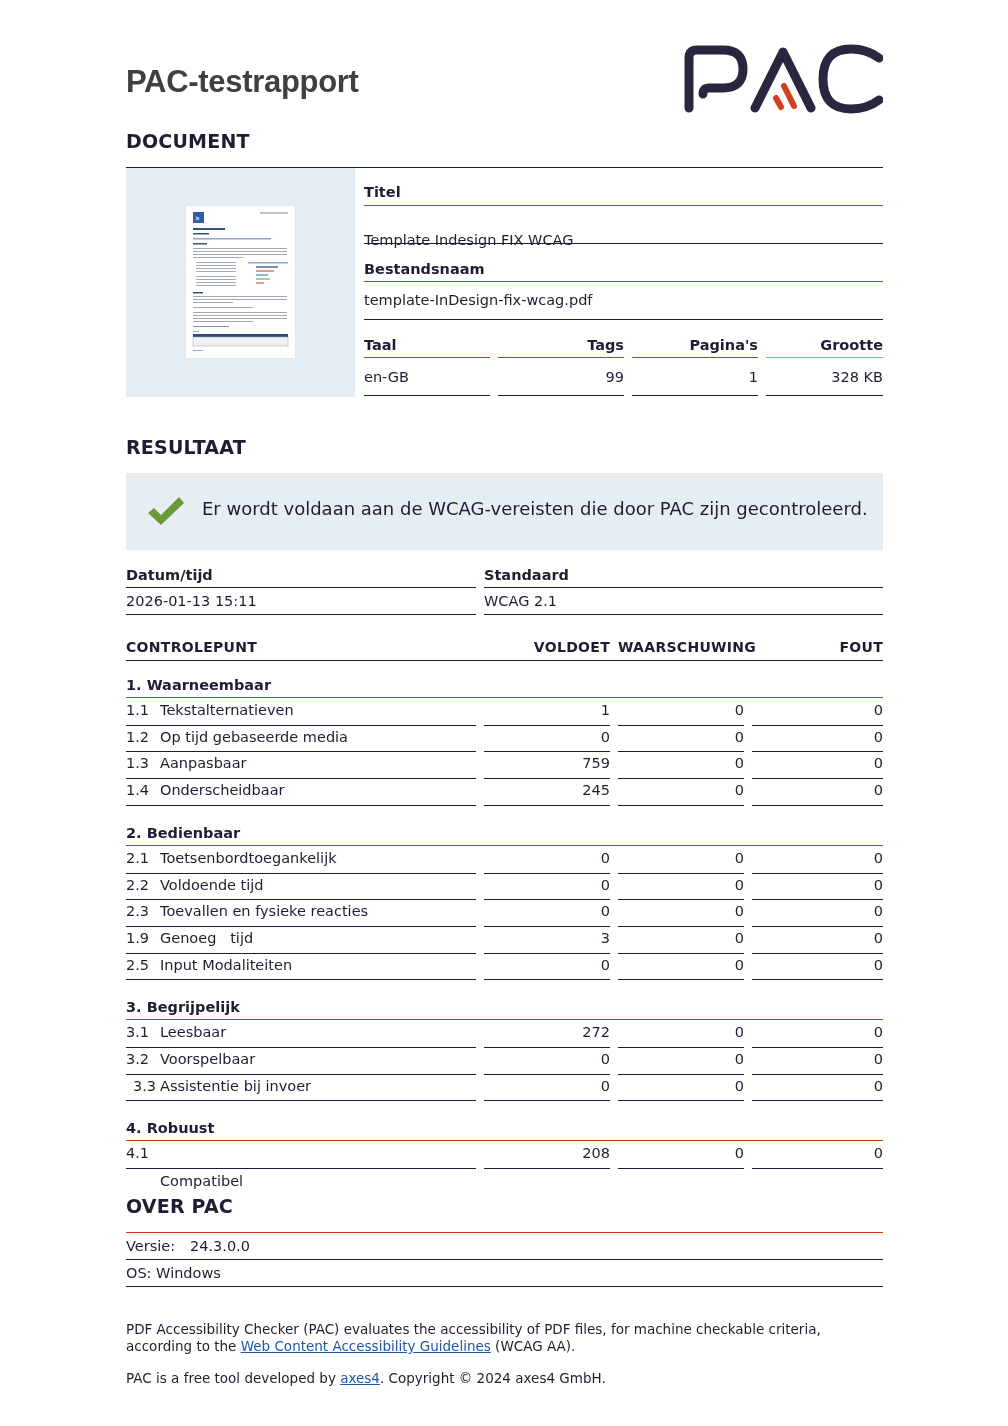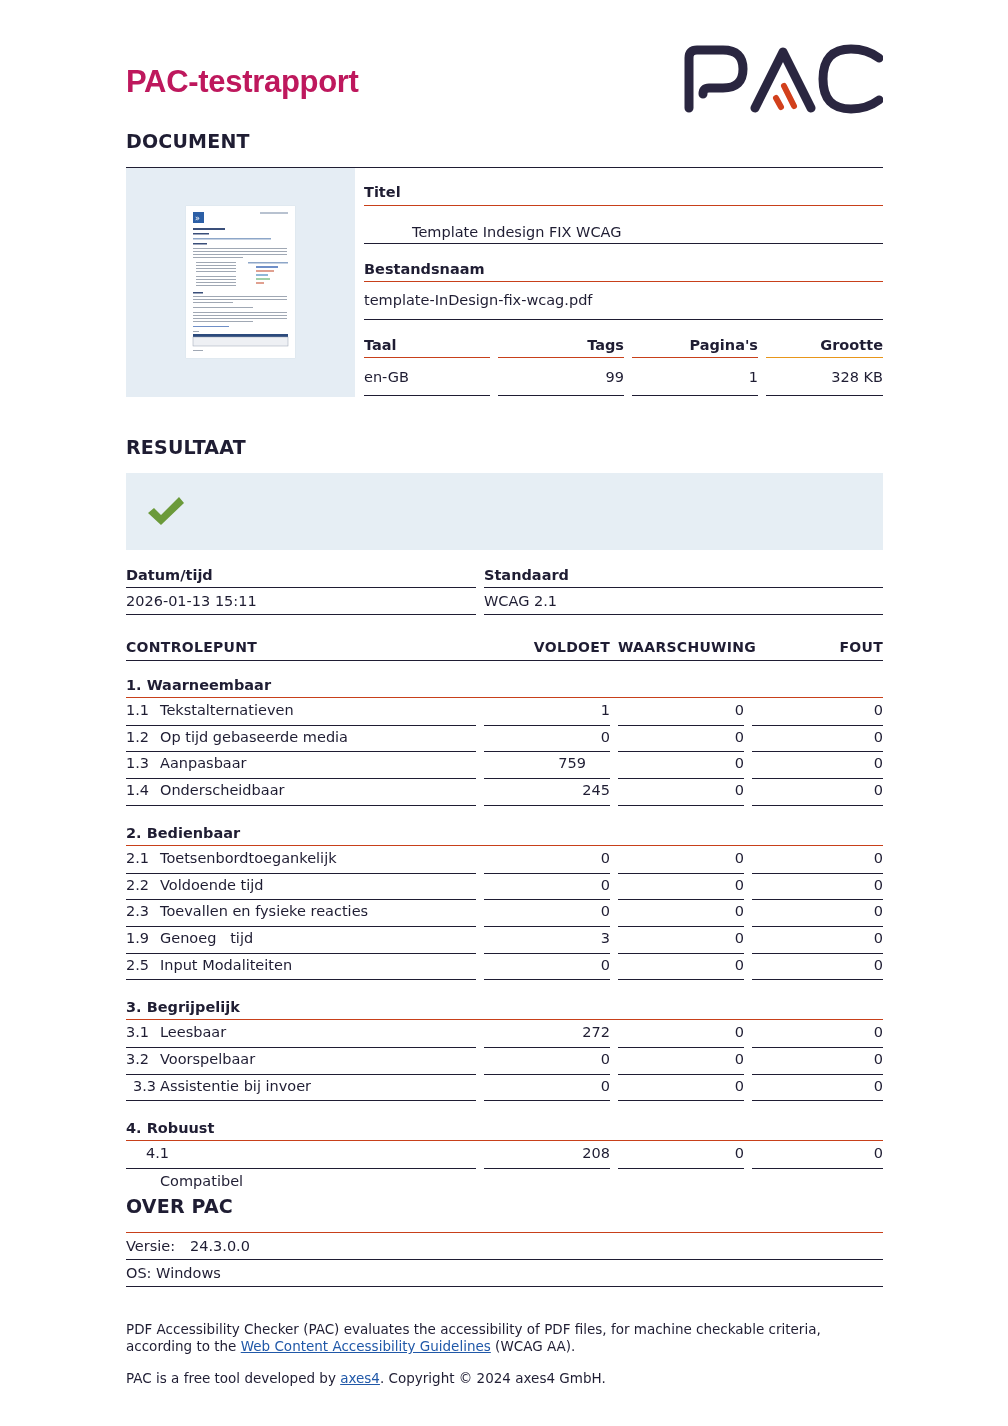--- a/index.html
+++ b/index.html
@@ -1,17 +1,17 @@
 <!DOCTYPE html>
 <html><head>
 <meta charset="utf-8">
 <style>
   html, body { margin: 0; padding: 0; background: #ffffff; }
   body { width: 1008px; height: 1426px; position: relative; font-family: "DejaVu Sans", sans-serif; color: #1f1d33; overflow: hidden; }
-  .title { position: absolute; left: 126px; top: 64px; font-family: "Liberation Sans", sans-serif; font-weight: bold; font-size: 31px; color: #be185d; letter-spacing: -0.3px; margin: 0; }
+  .title { position: absolute; left: 126px; top: 64px; font-family: "Liberation Sans", sans-serif; font-weight: bold; font-size: 31px; color: #404040; letter-spacing: -0.3px; margin: 0; }
   .logo { position: absolute; left: 683px; top: 44px; width: 200px; height: 70px; }
   .section-h { position: absolute; left: 126px; font-family: "DejaVu Sans", sans-serif; font-weight: bold; font-size: 19px; color: #1f1d33; margin: 0; letter-spacing: 0.2px; }
   .rule-dark { position: absolute; left: 126px; width: 757px; height: 1px; background: #1f1d33; }
   .rule-red { position: absolute; height: 1px; background: #c8401a; }
   .rule-orange { position: absolute; height: 1px; background: #e8961a; }
   .thumbbox { position: absolute; left: 126px; top: 168px; width: 229px; height: 229px; background: #e5edf4; }
   .thumb { position: absolute; left: 60px; top: 38px; width: 109px; height: 152px; background: #fff; box-shadow: 0 0 1px #c9d3dc; }
   .lbl { position: absolute; font-size: 14.5px; font-weight: bold; color: #1f1d33; }
   .val { position: absolute; font-size: 14.5px; color: #1f1d33; }
   .right { text-align: right; }
@@ -87,21 +87,21 @@
       <rect x="7" y="125" width="6" height="1" fill="#a0a8b4"></rect>
       <rect x="7" y="128" width="95" height="3" fill="#2c4a7c"></rect>
       <rect x="7" y="131" width="95" height="9" fill="#eef0f4" stroke="#9aa4b4" stroke-width="0.5"></rect>
       <rect x="7" y="144" width="10" height="1" fill="#a0a8b4"></rect>
     </svg>
   </div>
 </div>
 
 <span class="lbl" style="left:364px; top:184px;">Titel</span>
 <div class="rule-red" style="left:364px; top:205px; width:519px;"></div>
-<span class="val" style="left:364px; top:224px;margin-left:48px;">Template Indesign FIX WCAG</span>
+<span class="val" style="left:364px; top:232px;">Template Indesign FIX WCAG</span>
 <div class="seg" style="left:364px; top:243px; width:519px;"></div>
 
 <span class="lbl" style="left:364px; top:261px;">Bestandsnaam</span>
 <div class="rule-red" style="left:364px; top:281px; width:519px;"></div>
 <span class="val" style="left:364px; top:292px;">template-InDesign-fix-wcag.pdf</span>
 <div class="seg" style="left:364px; top:319px; width:519px;"></div>
 
 <span class="lbl" style="left:364px; top:337px;">Taal</span>
 <span class="lbl right" style="left:498px; width:126px; top:337px;">Tags</span>
 <span class="lbl right" style="left:632px; width:126px; top:337px;">Pagina's</span>
@@ -117,20 +117,21 @@
 <div class="seg" style="left:364px; top:395px; width:126px;"></div>
 <div class="seg" style="left:498px; top:395px; width:126px;"></div>
 <div class="seg" style="left:632px; top:395px; width:126px;"></div>
 <div class="seg" style="left:766px; top:395px; width:117px;"></div>
 
 <h2 class="section-h" style="top:436px;">RESULTAAT</h2>
 <div class="result-box">
   <svg class="check" viewBox="0 0 40 32">
     <path d="M2 18 L8 13 L15 20 L33 2 L38 8 L15 30 Z" fill="#6b9a3a"></path>
   </svg>
+  <span class="result-text">Er wordt voldaan aan de WCAG-vereisten die door PAC zijn gecontroleerd.</span>
 </div>
 
 <span class="lbl" style="left:126px; top:567px;">Datum/tijd</span>
 <span class="lbl" style="left:484px; top:567px;">Standaard</span>
 <div class="seg" style="left:126px; top:587px; width:350px;"></div>
 <div class="seg" style="left:484px; top:587px; width:399px;"></div>
 <span class="val" style="left:126px; top:593px;">2026-01-13 15:11</span>
 <span class="val" style="left:484px; top:593px;">WCAG 2.1</span>
 <div class="seg" style="left:126px; top:614px; width:350px;"></div>
 <div class="seg" style="left:484px; top:614px; width:399px;"></div>
@@ -157,21 +158,21 @@
     <span class="row-name" style="top: 728.7px;">Op tijd gebaseerde media</span>
     <span class="cell" style="top: 728.7px; left: 484px; width: 126px;">0</span>
     <span class="cell" style="top: 728.7px; left: 618px; width: 126px;">0</span>
     <span class="cell" style="top: 728.7px; left: 752px; width: 131px;">0</span>
     <div class="seg" style="left: 126px; width: 350px; top: 751px;"></div>
     <div class="seg" style="left: 484px; width: 126px; top: 751px;"></div>
     <div class="seg" style="left: 618px; width: 126px; top: 751px;"></div>
     <div class="seg" style="left: 752px; width: 131px; top: 751px;"></div>
     <span class="row-num" style="top: 755.4px;">1.3</span>
     <span class="row-name" style="top: 755.4px;">Aanpasbaar</span>
-    <span class="cell" style="top: 755.4px; left: 460px; width: 126px;">759</span>
+    <span class="cell" style="top: 755.4px; left: 484px; width: 126px;">759</span>
     <span class="cell" style="top: 755.4px; left: 618px; width: 126px;">0</span>
     <span class="cell" style="top: 755.4px; left: 752px; width: 131px;">0</span>
     <div class="seg" style="left: 126px; width: 350px; top: 778px;"></div>
     <div class="seg" style="left: 484px; width: 126px; top: 778px;"></div>
     <div class="seg" style="left: 618px; width: 126px; top: 778px;"></div>
     <div class="seg" style="left: 752px; width: 131px; top: 778px;"></div>
     <span class="row-num" style="top: 782.1px;">1.4</span>
     <span class="row-name" style="top: 782.1px;">Onderscheidbaar</span>
     <span class="cell" style="top: 782.1px; left: 484px; width: 126px;">245</span>
     <span class="cell" style="top: 782.1px; left: 618px; width: 126px;">0</span>
@@ -251,21 +252,21 @@
     <span class="row-name" style="top: 1077.7px;">Assistentie bij invoer</span>
     <span class="cell" style="top: 1077.7px; left: 484px; width: 126px;">0</span>
     <span class="cell" style="top: 1077.7px; left: 618px; width: 126px;">0</span>
     <span class="cell" style="top: 1077.7px; left: 752px; width: 131px;">0</span>
     <div class="seg" style="left: 126px; width: 350px; top: 1100px;"></div>
     <div class="seg" style="left: 484px; width: 126px; top: 1100px;"></div>
     <div class="seg" style="left: 618px; width: 126px; top: 1100px;"></div>
     <div class="seg" style="left: 752px; width: 131px; top: 1100px;"></div>
     <span class="grp" style="top: 1120.4px;">4. Robuust</span>
     <div class="rule-red" style="left: 126px; width: 757px; top: 1140.4px;"></div>
-    <span class="row-num" style="top: 1145.4px; margin-left: 20px;">4.1</span>
+    <span class="row-num" style="top: 1145.4px;">4.1</span>
     <span class="row-name" style="top: 1145.4px; margin-top: 28px;">Compatibel</span>
     <span class="cell" style="top: 1145.4px; left: 484px; width: 126px;">208</span>
     <span class="cell" style="top: 1145.4px; left: 618px; width: 126px;">0</span>
     <span class="cell" style="top: 1145.4px; left: 752px; width: 131px;">0</span>
     <div class="seg" style="left: 126px; width: 350px; top: 1168px;"></div>
     <div class="seg" style="left: 484px; width: 126px; top: 1168px;"></div>
     <div class="seg" style="left: 618px; width: 126px; top: 1168px;"></div>
     <div class="seg" style="left: 752px; width: 131px; top: 1168px;"></div>
   </div>
 

